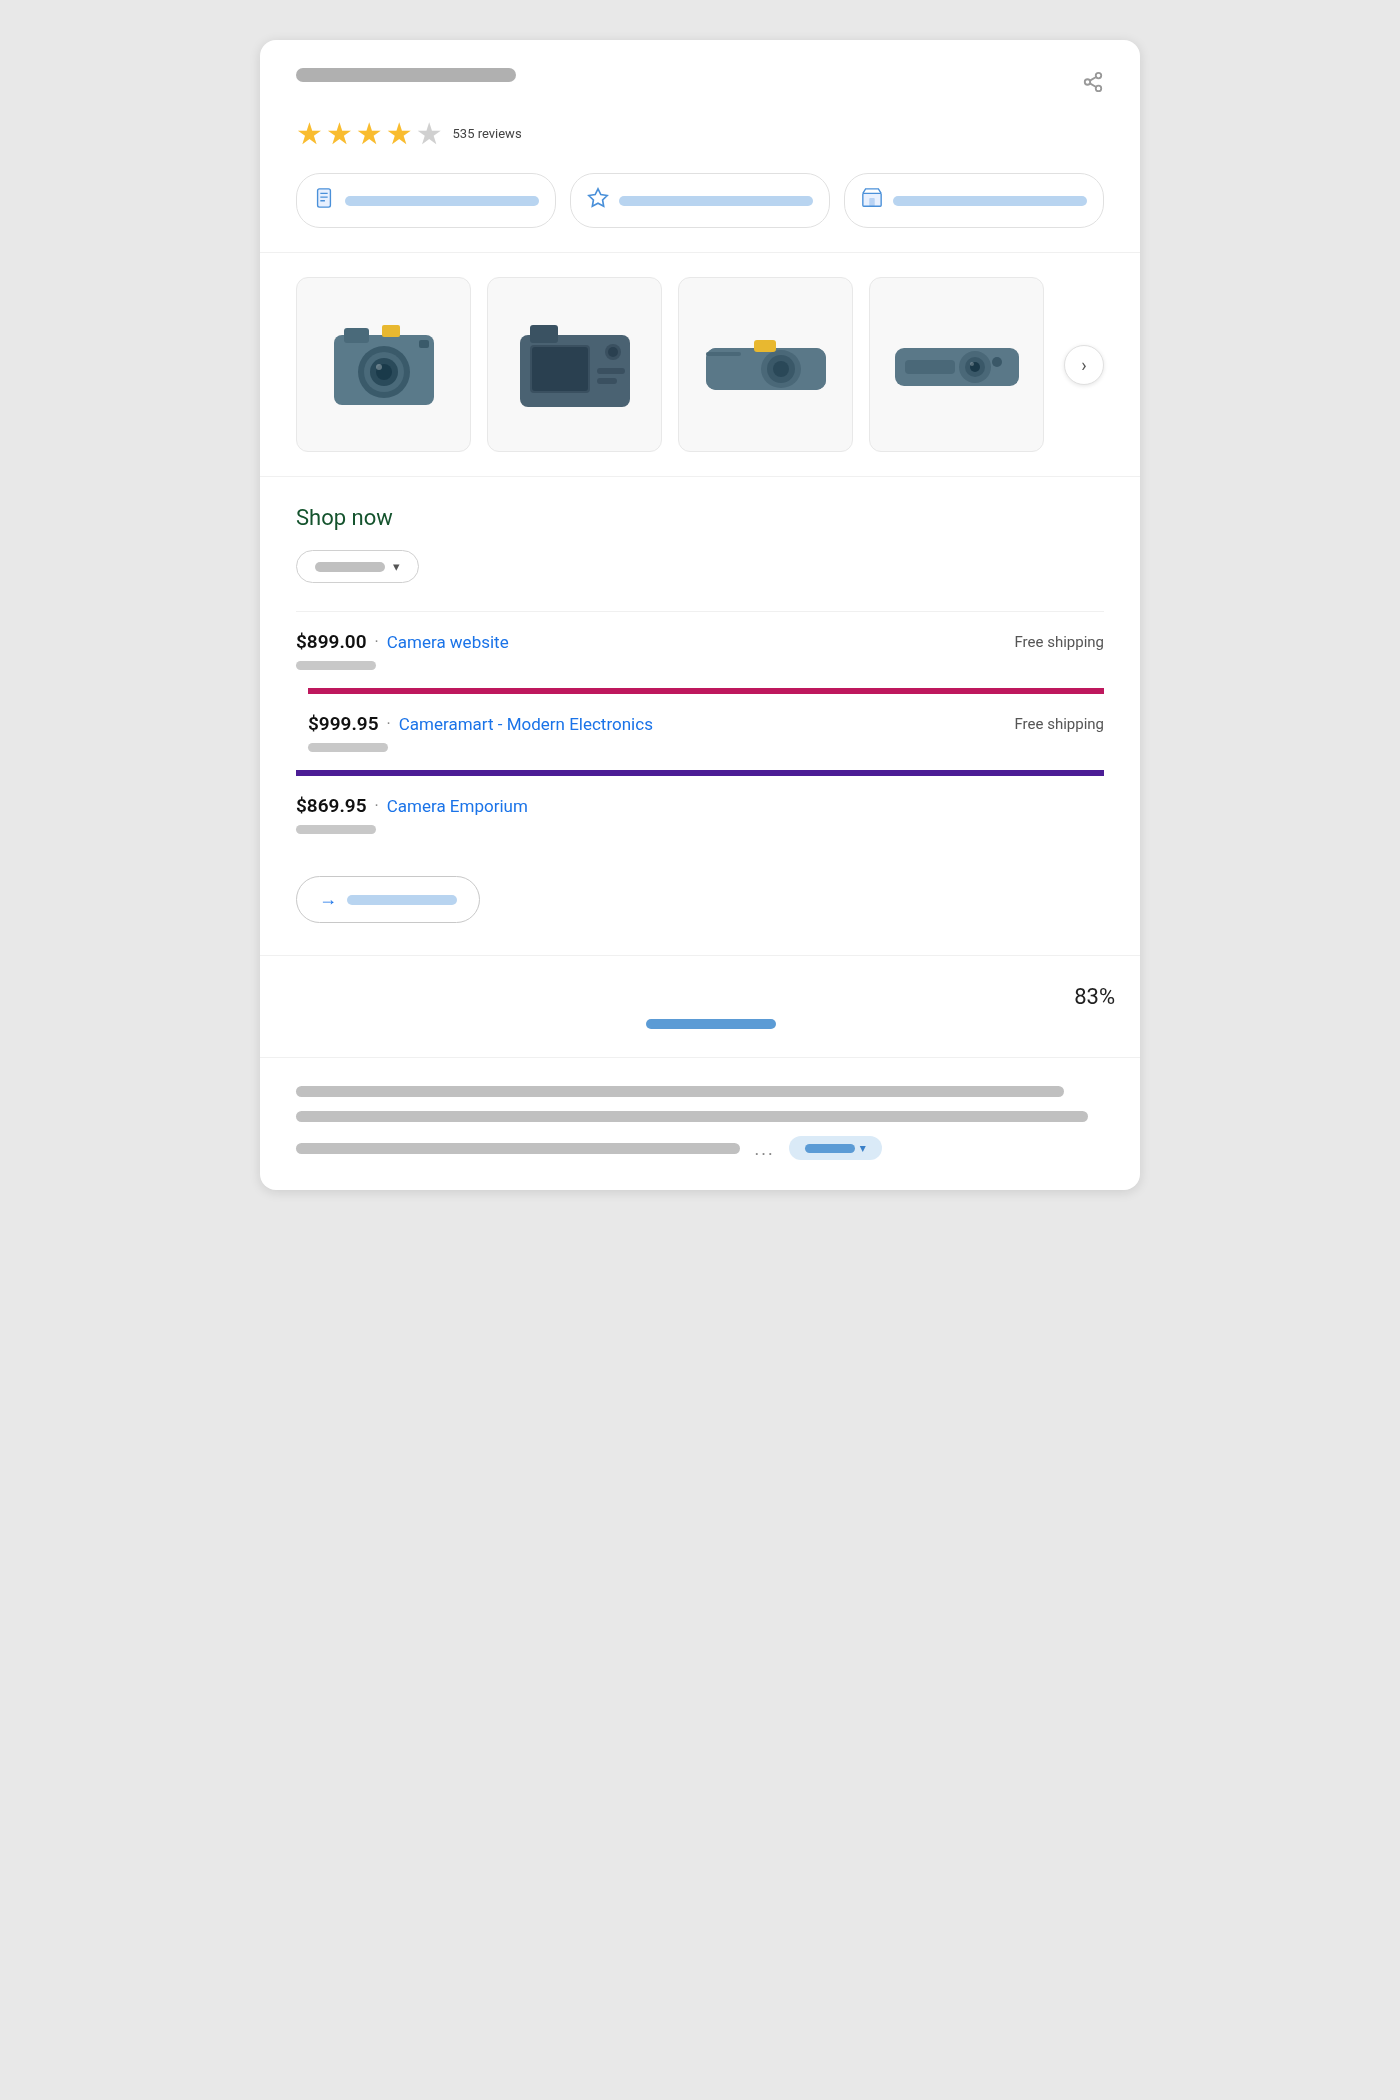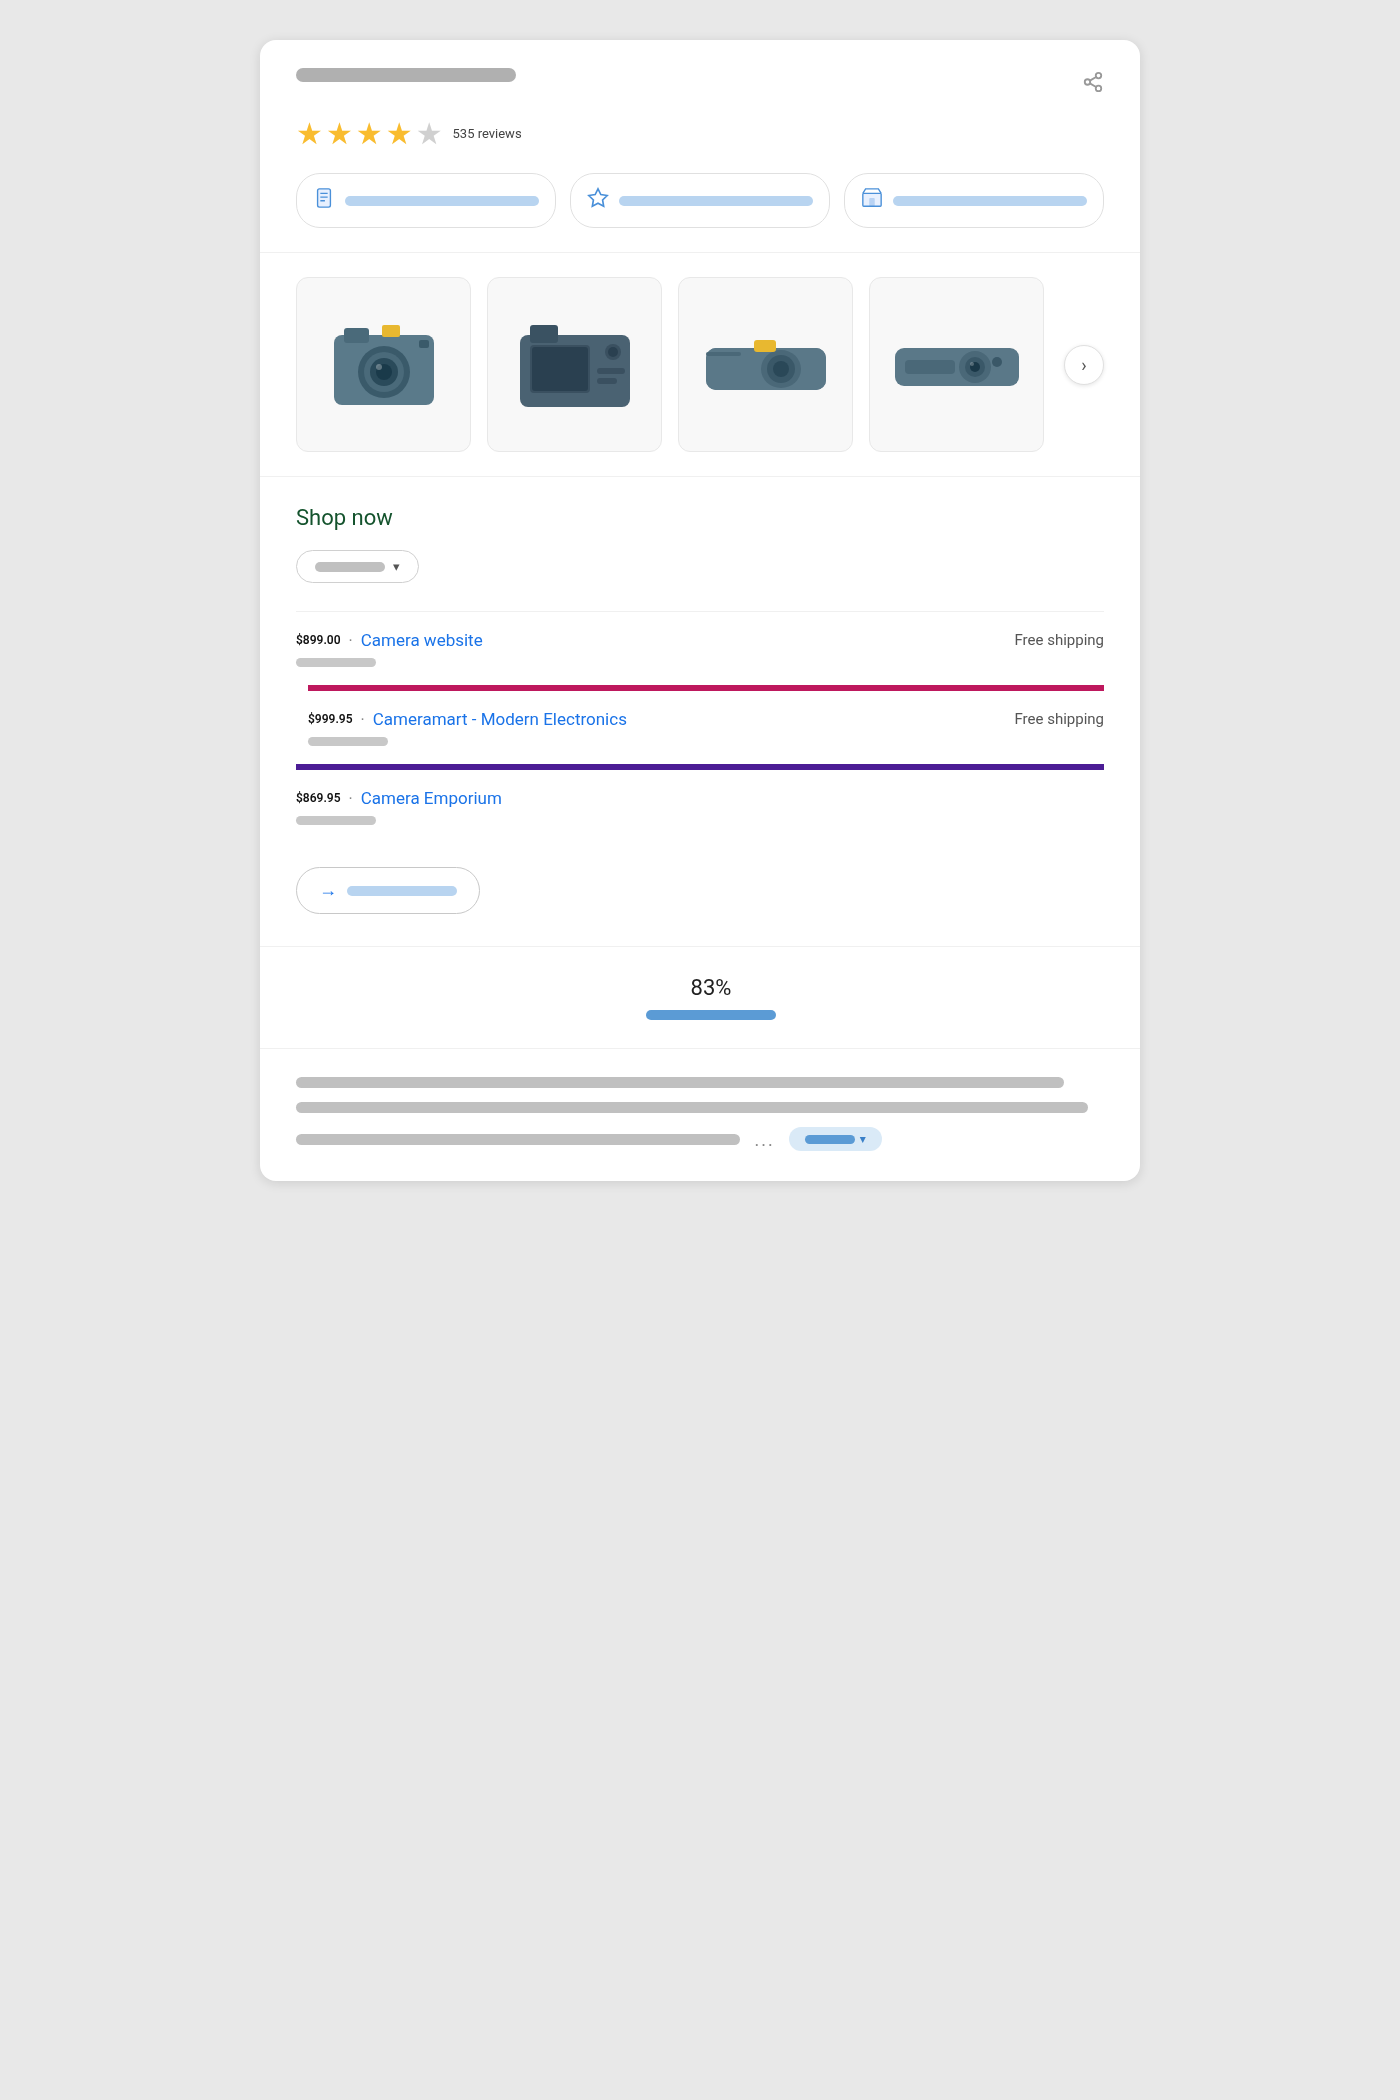--- a/index.html
+++ b/index.html
@@ -164,21 +164,21 @@
       display: flex;
       align-items: center;
       justify-content: space-between;
     }
     .listing-left {
       display: flex;
       align-items: center;
       gap: 8px;
     }
     .listing-price {
-      font-size: 12px;
+      font-size: 19px;
       font-weight: 600;
       color: #111;
     }
     .listing-dot {
       color: #888;
       font-size: 16px;
     }
     .listing-seller {
       font-size: 17px;
       color: #1a73e8;
@@ -220,21 +220,21 @@
       border-radius: 5px;
     }
     
     .section-stats {
       display: flex;
       border-bottom: 1px solid #f0f0f0;
     }
     .stat-item {
       flex: 1;
       padding: 28px 25px;
-      text-align: center;
+      text-align: right;
       border-right: 1px solid #f0f0f0;
       margin-left: 22px;
     }
     .stat-item:last-child {
       border-right: none;
     }
     .stat-value {
       font-size: 22px;
       color: #222;
       font-weight: 400;

